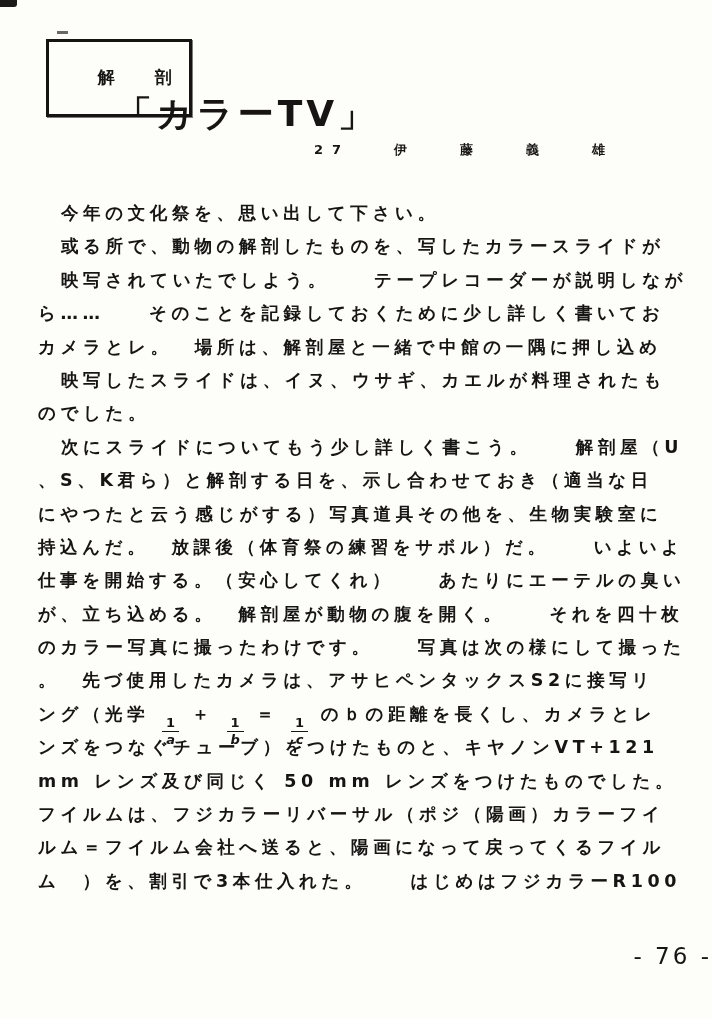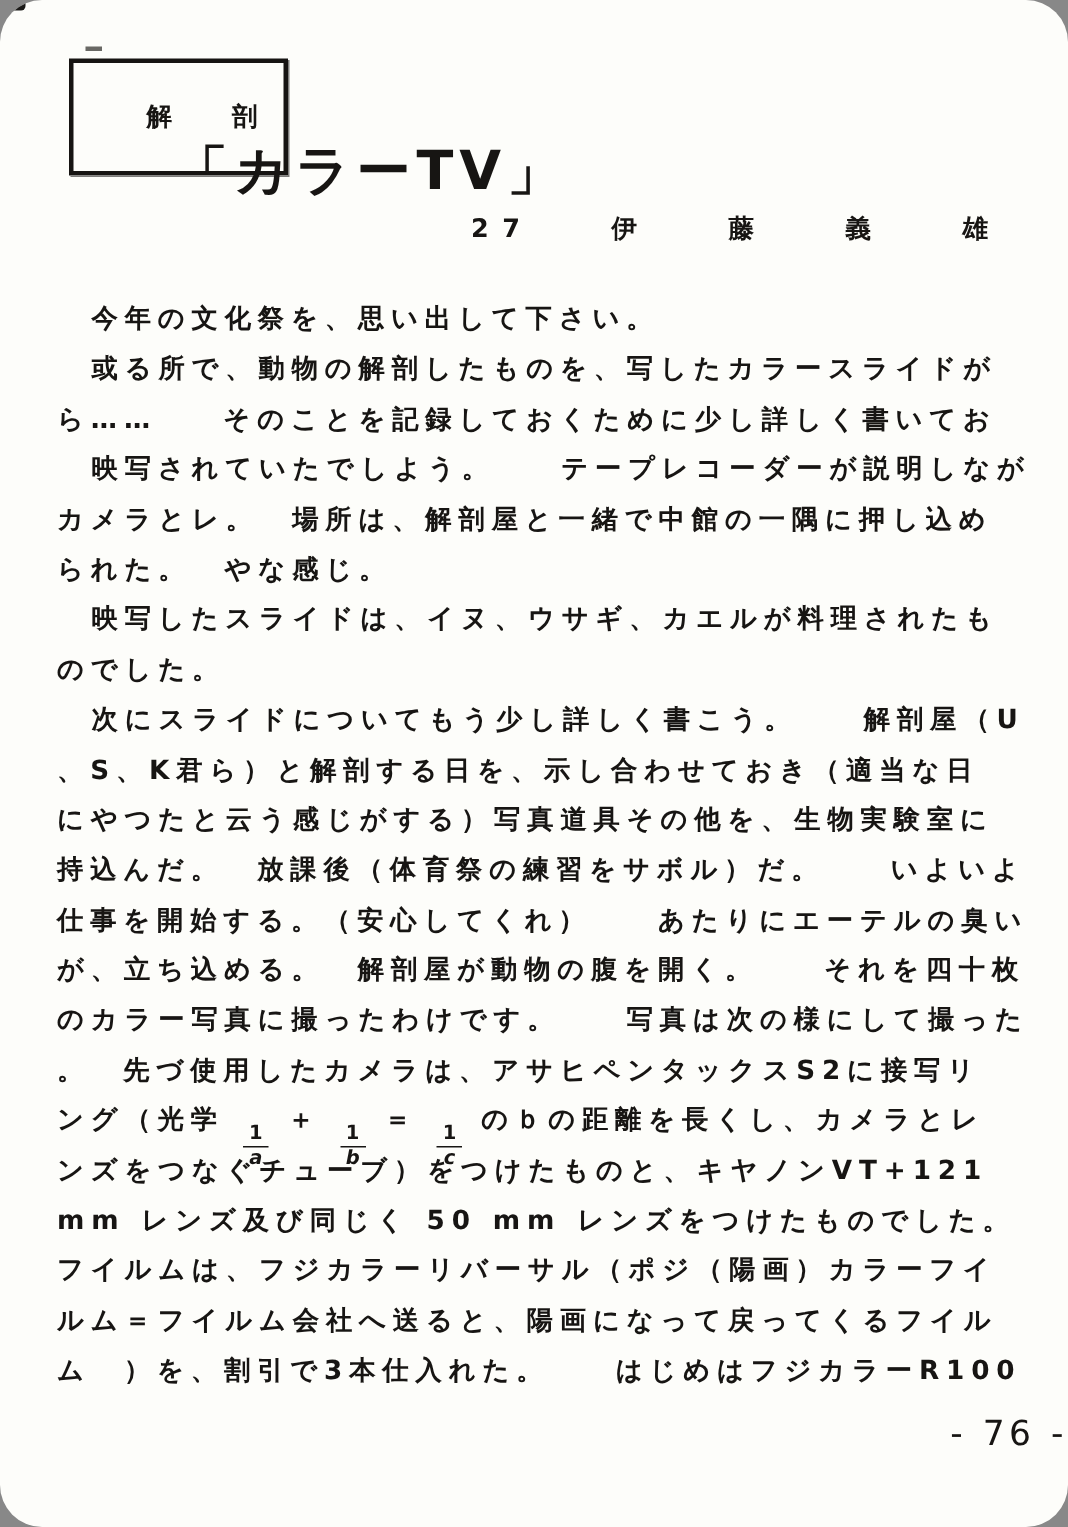--- a/index.html
+++ b/index.html
@@ -4,21 +4,20 @@
 <style>
   html,body { margin:0; padding:0; background:#888; }
   .page {
     position:relative;
     width:712px; height:1018px;
     margin:0 auto;
     background:#fdfdfa;
     color:#171513;
     font-family:"DejaVu Sans", sans-serif;
     overflow:hidden;
-    border-radius:28px;
   }
   
   .artifact-corner {
     position:absolute; left:0; top:0; width:17px; height:7px;
     background:#1b1a18; border-radius:0 0 3px 0;
   }
   .artifact-dots {
     position:absolute; left:57px; top:31px; width:11px; height:3px;
     background:#2a2824; opacity:.7;
   }
@@ -32,21 +31,21 @@
     box-shadow:1px 1px 0 rgba(20,18,16,.55);
     white-space:pre;
   }
   .title {
     position:absolute; left:100px; top:74px;
     font-size:36px; font-weight:bold;
     letter-spacing:4px; white-space:pre;
   }
   .author {
     position:absolute; left:314px; top:141px;
-    font-size:17px; font-weight:bold;
+    font-size:13px; font-weight:bold;
     letter-spacing:9px; white-space:pre;
   }
   .body-text {
     position:absolute; left:38px; top:197px; width:668px;
     font-size:17.5px; line-height:33.4px;
     letter-spacing:4.6px;
     font-weight:bold;
   }
   .line { white-space:pre; height:33.4px; overflow:visible; }
   .line.indent { padding-left:23px; }
@@ -76,24 +75,23 @@
     <span>解　　剖</span>
   </div>
 
   <h1 class="title" style="margin:16px;">「カラーTV」</h1>
 
   <div class="author">27　　伊　　藤　　義　　雄</div>
 
   <div class="body-text">
       <div class="line indent">今年の文化祭を、思い出して下さい。</div>
       <div class="line indent">或る所で、動物の解剖したものを、写したカラースライドが</div>
+      <div class="line indent">映写されていたでしよう。　　テープレコーダーが説明しなが</div>
       <div class="line">ら……　　そのことを記録しておくために少し詳しく書いてお</div>
-      <div class="line indent">映写されていたでしよう。　　テープレコーダーが説明しなが</div>
       <div class="line">カメラとレ。　場所は、解剖屋と一緒で中館の一隅に押し込め</div>
-      <div class="line">られた。　やな感じ。</div>
       <div class="line indent">映写したスライドは、イヌ、ウサギ、カエルが料理されたも</div>
       <div class="line">のでした。</div>
       <div class="line indent">次にスライドについてもう少し詳しく書こう。　　解剖屋（U</div>
       <div class="line">、S、K君ら）と解剖する日を、示し合わせておき（適当な日</div>
       <div class="line">にやつたと云う感じがする）写真道具その他を、生物実験室に</div>
       <div class="line">持込んだ。　放課後（体育祭の練習をサボル）だ。　　いよいよ</div>
       <div class="line">仕事を開始する。（安心してくれ）　　あたりにエーテルの臭い</div>
       <div class="line">が、立ち込める。　解剖屋が動物の腹を開く。　　それを四十枚</div>
       <div class="line">のカラー写真に撮ったわけです。　　写真は次の様にして撮った</div>
       <div class="line">。　先づ使用したカメラは、アサヒペンタックスS2に接写リ</div>

